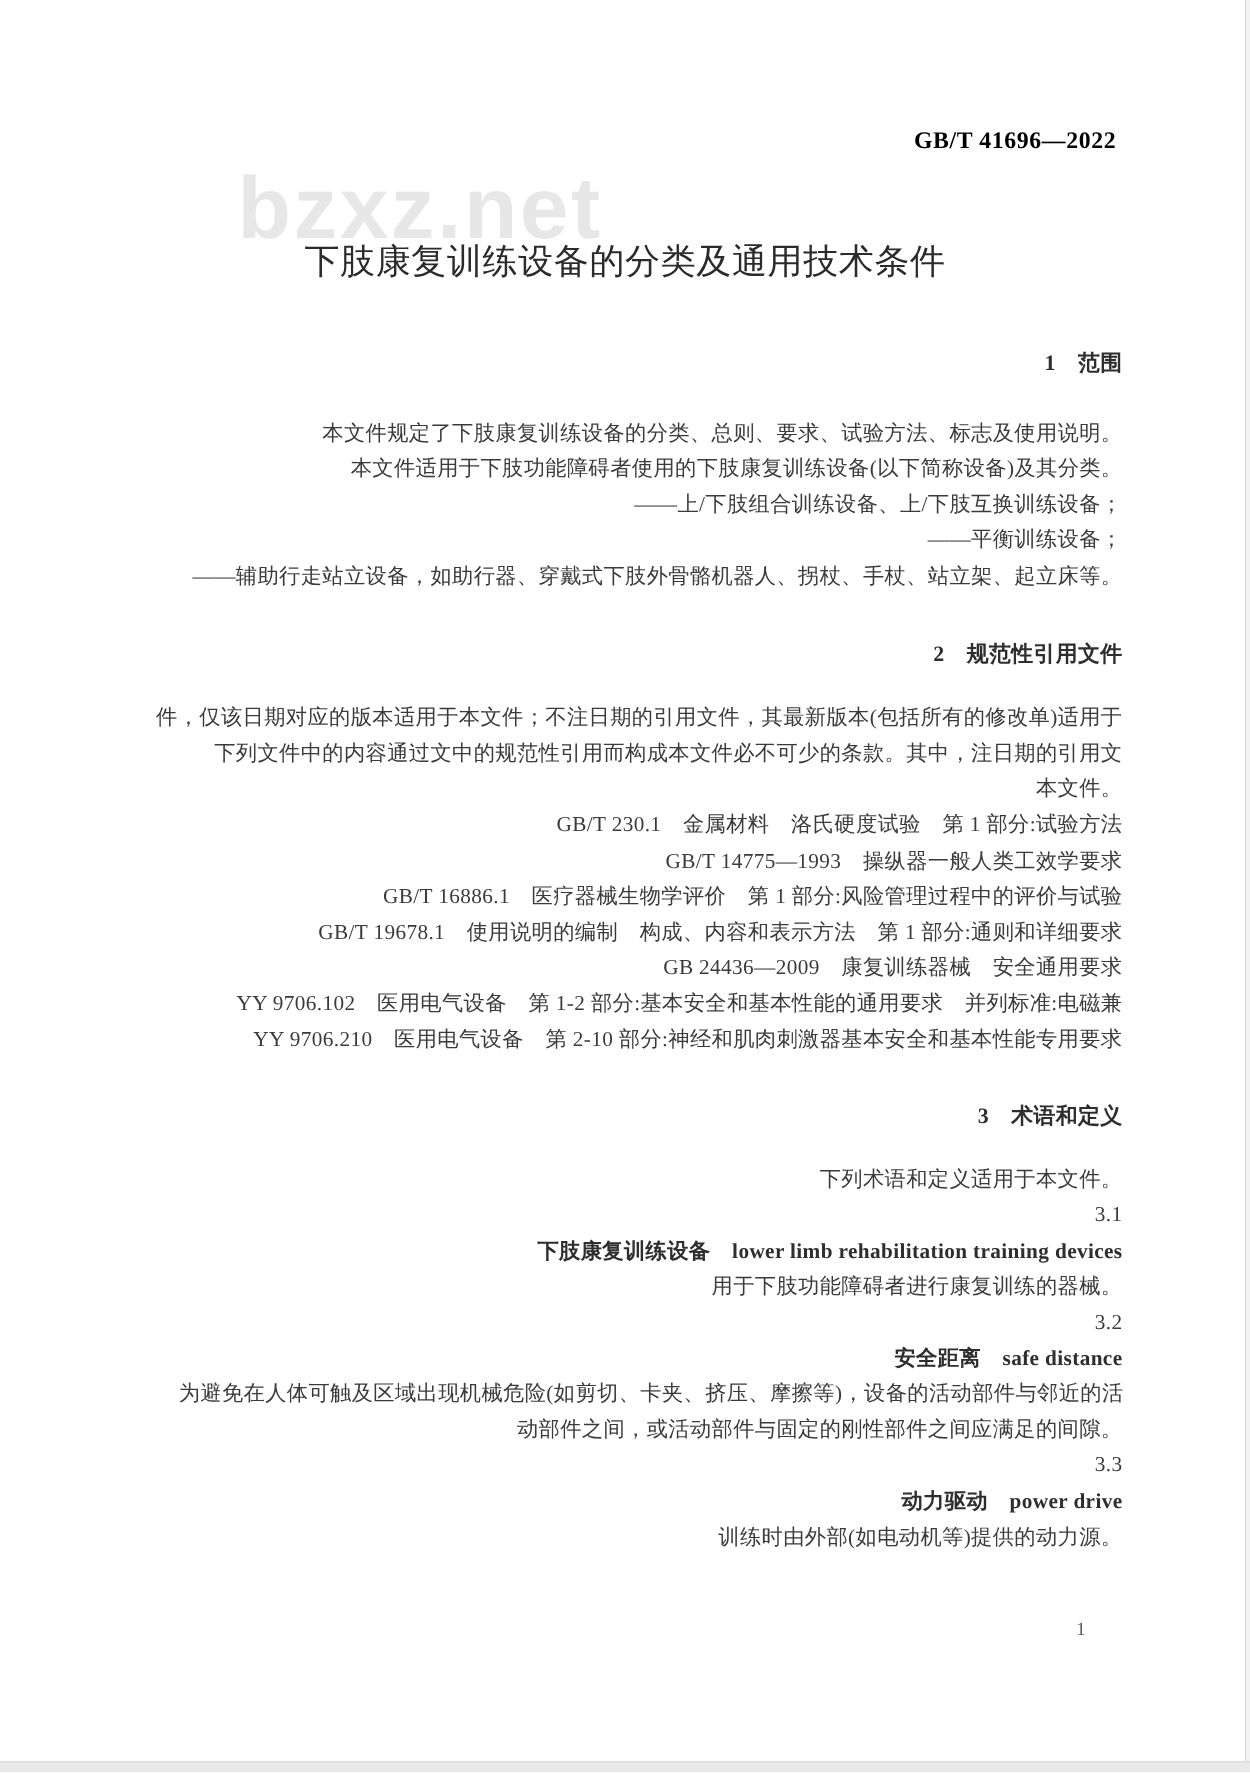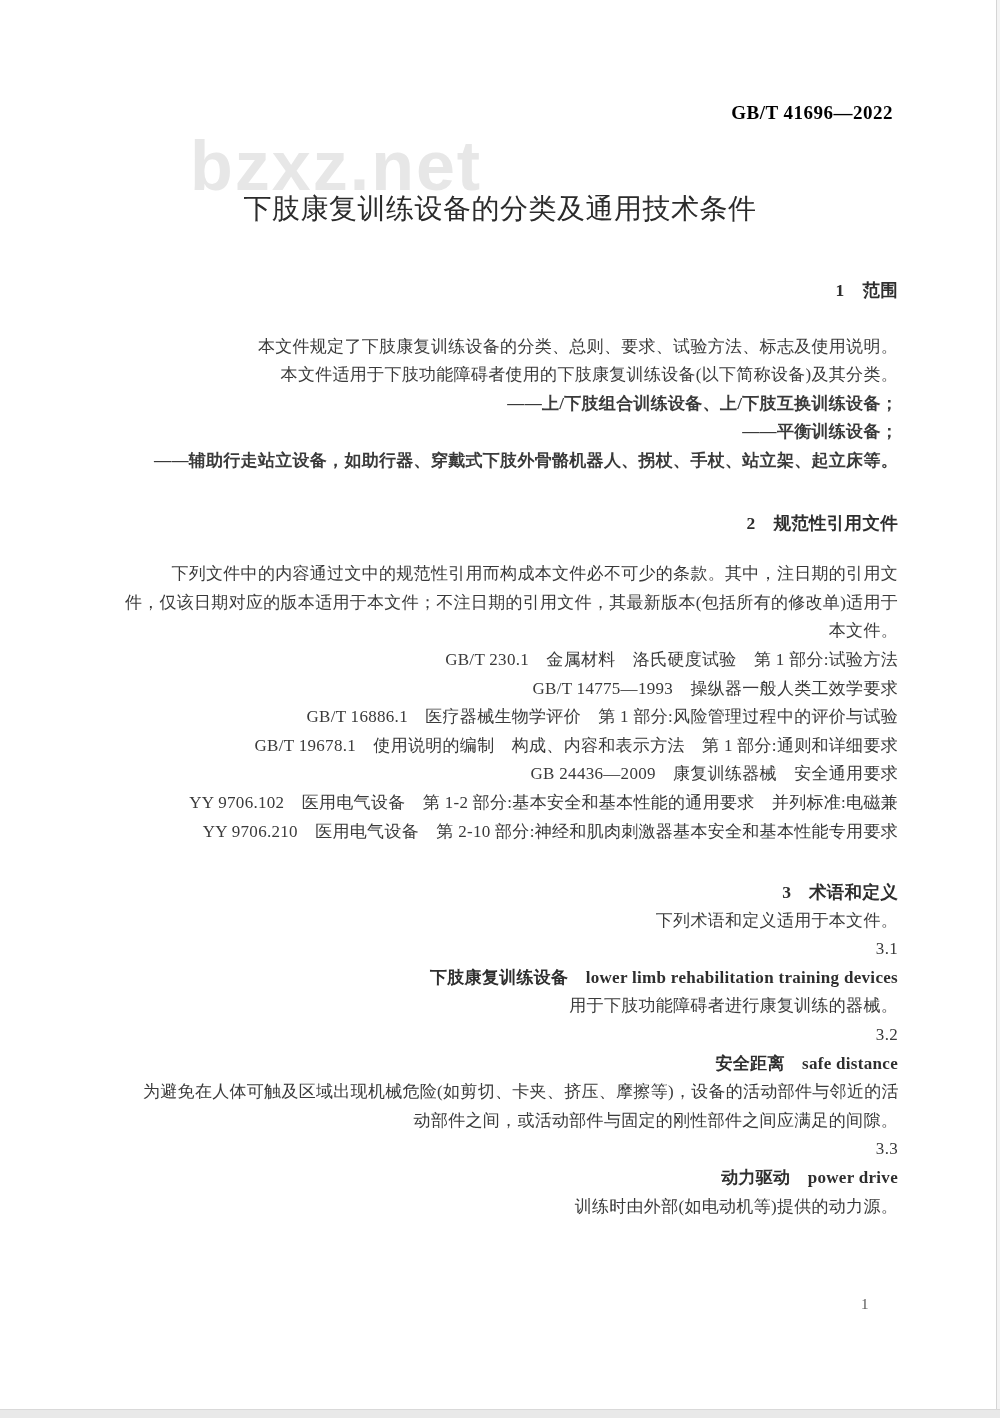--- a/index.html
+++ b/index.html
@@ -49,33 +49,33 @@
     top: 276px;
     width: 794px;
     font-size: 17px;
     line-height: 28.6px;
     letter-spacing: 0.3px;
     color: #3a3a3a;
     text-align: right;
   }
   .line { white-space: nowrap; }
   .ind  { padding-left: 39px; }
-  .dash { padding-left: 33px; font-weight: bold; }
+  .dash { padding-left: 33px; }
   .bold { font-weight: bold; color: #2e2e2e; }
   .sec-h {
     font-weight: bold;
     font-size: 17.5px;
     color: #2e2e2e;
     white-space: nowrap;
   }
   .gap-scope { margin-top: 28px; }
   .sec-h.s2  { margin-top: 33px; }
   .gap-refs  { margin-top: 23px; }
   .sec-h.s3  { margin-top: 32px; }
-  .gap-terms { }
+  .gap-terms { margin-top: 23px; }
   .page-number {
     position: absolute;
     left: 861px;
     top: 1296px;
     font-size: 15px;
     color: #5a5a5a;
   }
   .edge-right-bg {
     position: absolute; top: 0; right: 0;
     width: 3px; height: 100%;
@@ -111,22 +111,22 @@
     <div class="gap-scope">
       <div class="line ind">本文件规定了下肢康复训练设备的分类、总则、要求、试验方法、标志及使用说明。</div>
       <div class="line ind">本文件适用于下肢功能障碍者使用的下肢康复训练设备(以下简称设备)及其分类。</div>
       <div class="line dash">——上/下肢组合训练设备、上/下肢互换训练设备；</div>
       <div class="line dash">——平衡训练设备；</div>
       <div class="line dash">——辅助行走站立设备，如助行器、穿戴式下肢外骨骼机器人、拐杖、手杖、站立架、起立床等。</div>
     </div>
 
     <div class="sec-h s2">2　规范性引用文件</div>
     <div class="gap-refs">
+      <div class="line">件，仅该日期对应的版本适用于本文件；不注日期的引用文件，其最新版本(包括所有的修改单)适用于</div>
       <div class="line ind">下列文件中的内容通过文中的规范性引用而构成本文件必不可少的条款。其中，注日期的引用文</div>
-      <div class="line">件，仅该日期对应的版本适用于本文件；不注日期的引用文件，其最新版本(包括所有的修改单)适用于</div>
       <div class="line">本文件。</div>
       <div class="line ind">GB/T 230.1　金属材料　洛氏硬度试验　第 1 部分:试验方法</div>
       <div class="line ind">GB/T 14775—1993　操纵器一般人类工效学要求</div>
       <div class="line ind">GB/T 16886.1　医疗器械生物学评价　第 1 部分:风险管理过程中的评价与试验</div>
       <div class="line ind">GB/T 19678.1　使用说明的编制　构成、内容和表示方法　第 1 部分:通则和详细要求</div>
       <div class="line ind">GB 24436—2009　康复训练器械　安全通用要求</div>
       <div class="line ind">YY 9706.102　医用电气设备　第 1-2 部分:基本安全和基本性能的通用要求　并列标准:电磁兼</div>
       <div class="line ind">YY 9706.210　医用电气设备　第 2-10 部分:神经和肌肉刺激器基本安全和基本性能专用要求</div>
     </div>
 

